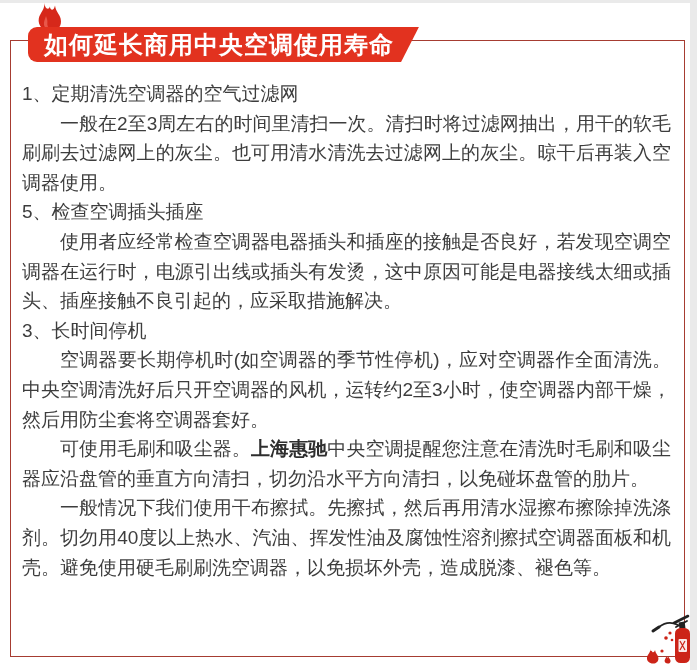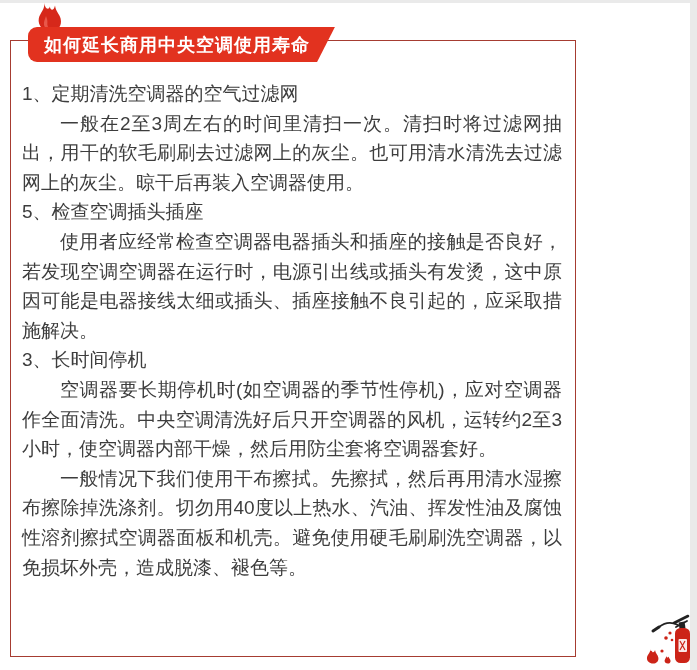--- a/index.html
+++ b/index.html
@@ -17,21 +17,21 @@
     background: #eaeaea;
   }
   .edge-strip-right {
     position: absolute; right: 0; top: 0;
     width: 7px; height: 670px;
     background: #eaeaea;
   }
   .content-box {
     position: absolute;
     left: 10px; top: 40px;
-    width: 566px; height: 617px;
+    width: 675px; height: 617px;
     border: 1.5px solid #a63c31;
     background: #ffffff;
     padding: 38px 13px 0 11px;
   }
   .title-banner {
     position: absolute;
     left: 28px; top: 27px;
     height: 35px;
     background: #e2321f;
     border-radius: 9px 0 0 9px;
@@ -43,21 +43,21 @@
     content: "";
     position: absolute;
     top: 0; right: -10px;
     width: 24px; height: 100%;
     background: #e2321f;
     transform: skewX(-27deg);
     z-index: -1;
   }
   .title-banner .title-text {
     color: #ffffff;
-    font-size: 18px;
+    font-size: 24px;
     font-weight: bold;
     letter-spacing: 1px;
     white-space: nowrap;
   }
   .flame-icon {
     position: absolute;
     left: 32px; top: 2px;
     width: 34px; height: 32px;
     z-index: 2;
   }
@@ -96,20 +96,21 @@
 
     <p class="sec-heading">1、定期清洗空调器的空气过滤网</p>
     <p class="sec-body">一般在2至3周左右的时间里清扫一次。清扫时将过滤网抽出，用干的软毛刷刷去过滤网上的灰尘。也可用清水清洗去过滤网上的灰尘。晾干后再装入空调器使用。</p>
 
     <p class="sec-heading">5、检查空调插头插座</p>
     <p class="sec-body">使用者应经常检查空调器电器插头和插座的接触是否良好，若发现空调空调器在运行时，电源引出线或插头有发烫，这中原因可能是电器接线太细或插头、插座接触不良引起的，应采取措施解决。</p>
 
     <p class="sec-heading">3、长时间停机</p>
     <p class="sec-body">空调器要长期停机时(如空调器的季节性停机)，应对空调器作全面清洗。中央空调清洗好后只开空调器的风机，运转约2至3小时，使空调器内部干燥，然后用防尘套将空调器套好。</p>
 
+    <p class="sec-body"><span>可使用毛刷和吸尘器。</span><span class="brand">上海惠驰</span><span>中央空调提醒您注意在清洗时毛刷和吸尘器应沿盘管的垂直方向清扫，切勿沿水平方向清扫，以免碰坏盘管的肋片。</span></p>
 
     <p class="sec-body">一般情况下我们使用干布擦拭。先擦拭，然后再用清水湿擦布擦除掉洗涤剂。切勿用40度以上热水、汽油、挥发性油及腐蚀性溶剂擦拭空调器面板和机壳。避免使用硬毛刷刷洗空调器，以免损坏外壳，造成脱漆、褪色等。</p>
 
   </div>
 </div>
 
 <svg class="extinguisher-icon" viewBox="0 0 68 62" aria-hidden="true">
 
   <path d="M48 18 L62 11" stroke="#222222" stroke-width="2.6" fill="none" stroke-linecap="round"></path>
   <path d="M50 22 L61 16" stroke="#222222" stroke-width="1.8" fill="none" stroke-linecap="round"></path>

